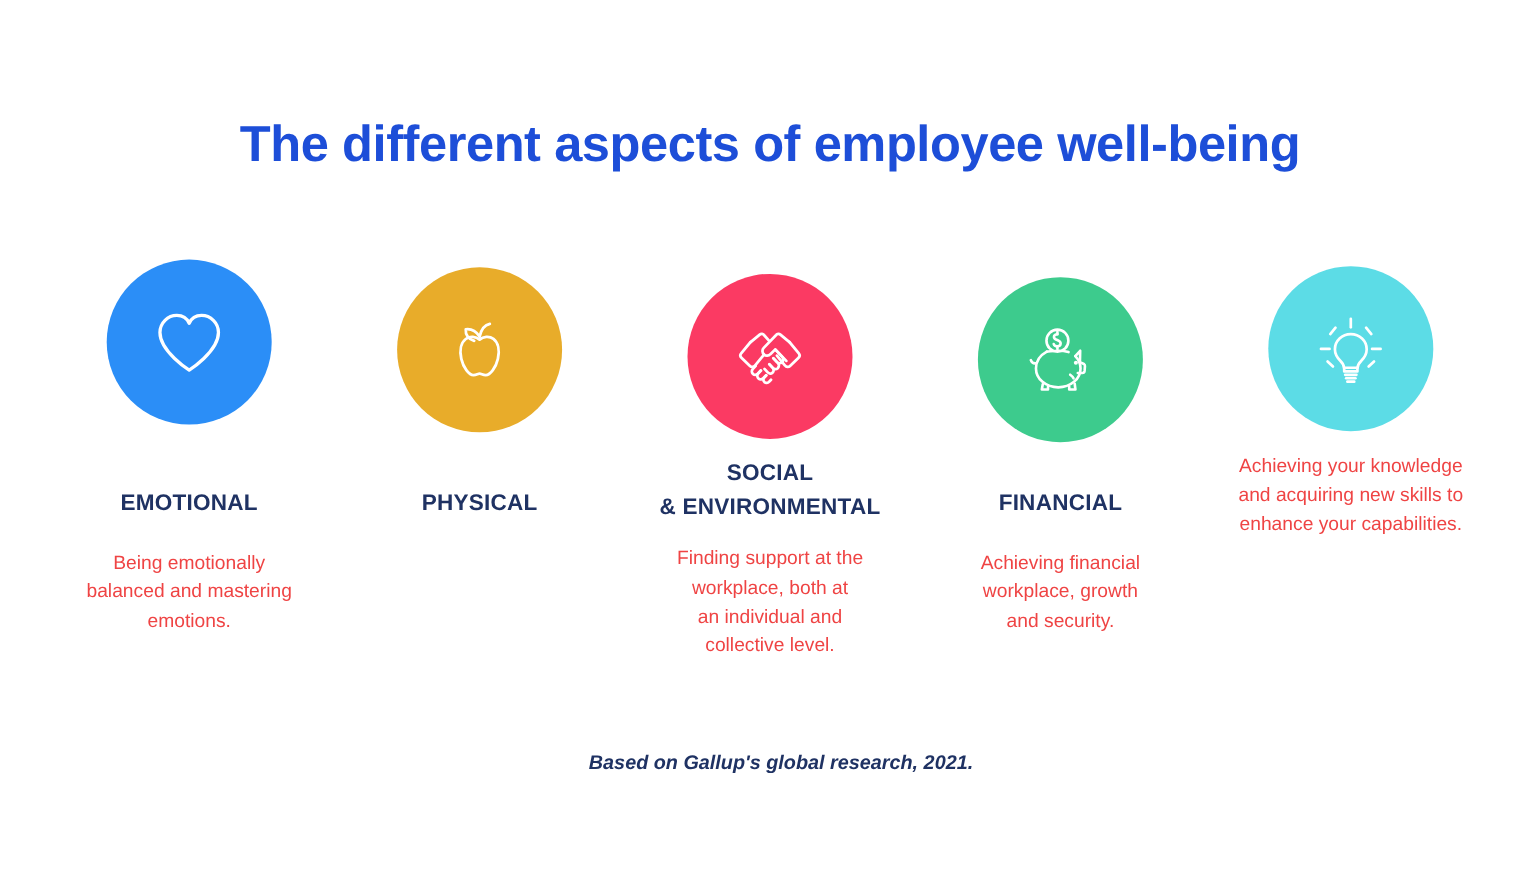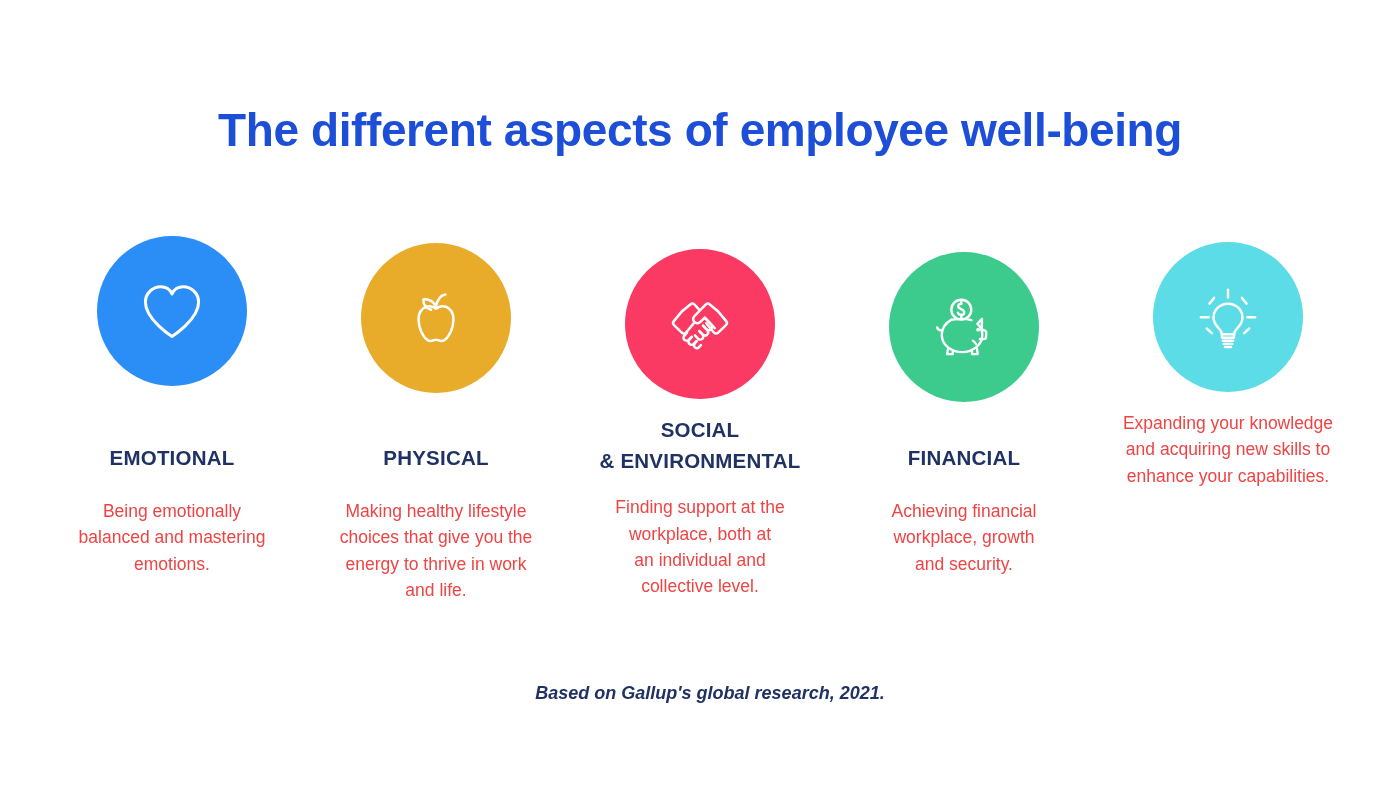--- a/index.html
+++ b/index.html
@@ -120,24 +120,20 @@
       <div class="circle" style="background:#e8ac2a; margin-top:7px;">
         <span>
           <svg width="70" height="70" viewBox="0 0 64 64" fill="none" stroke="#ffffff" stroke-width="2.3" stroke-linecap="round" stroke-linejoin="round">
             <path d="M32 21 C29 16.5 24.5 14.5 20.5 15 C20 19.5 23 23.5 27.5 24.5"></path>
             <path d="M32 21 C33.5 14.5 37 11.2 40.5 10.5"></path>
             <path d="M32 23.5 C29 21 24 20.3 20.5 23 C16.5 26 15.2 32.5 16.8 39.5 C18.4 46.5 23 53 27 53 C29.3 53 30.6 51.8 32 51.8 C33.4 51.8 34.7 53 37 53 C41 53 45.6 46.5 47.2 39.5 C48.8 32.5 47.5 26 43.5 23 C40 20.3 35 21 32 23.5 Z"></path>
           </svg>
         </span>
       </div>
       <div class="heading" style="margin-top:49px;">PHYSICAL</div>
-      <div class="desc" style="margin-top:25px;">Making healthy lifestyle
-choices that give you the
-energy to thrive in work
-and life.</div>
     </div>
 
     <div class="col">
       <div class="circle" style="background:#fb3a63; margin-top:13px;">
         <span>
           <svg width="82" height="82" viewBox="0 0 72 72" fill="none" stroke="#ffffff" stroke-width="2.2" stroke-linecap="round" stroke-linejoin="round">
             <path d="M20.5 24.5 L13 33.5 A2.6 2.6 0 0 0 13.2 37 L20 43.6 A2.6 2.6 0 0 0 24 43.3 L31.2 34.6"></path>
             <path d="M51.5 24.5 L59 33.5 A2.6 2.6 0 0 1 58.8 37 L52 43.6 A2.6 2.6 0 0 1 48 43.3 L41.5 35.4"></path>
             <path d="M20.8 24.4 L27.8 18.6 A2.4 2.4 0 0 1 31.2 18.9 L35 23.2"></path>
             <path d="M51.3 24.4 L44.3 18.6 A2.4 2.4 0 0 0 40.9 18.9 L31 29.2 A3.6 3.6 0 0 0 31.2 34.4 A3.6 3.6 0 0 0 36.3 34.2 L40.2 30.4 L49 39.6"></path>
@@ -194,21 +190,21 @@
             <path d="M36 11.5 L36 18.5"></path>
             <path d="M18.6 36.2 L11.6 36.2"></path>
             <path d="M60.4 36.2 L53.4 36.2"></path>
             <path d="M23.5 18.8 L19.2 24"></path>
             <path d="M48.5 18.8 L52.8 24"></path>
             <path d="M21.4 50.6 L17 46.4"></path>
             <path d="M50.6 50.6 L55 46.4"></path>
           </svg>
         </span>
       </div>
-      <div class="desc" style="margin-top:18px;">Expanding your knowledge
+      <div class="desc" style="margin-top:18px;">Achieving your knowledge
 and acquiring new skills to
 enhance your capabilities.</div>
     </div>
 
   </div>
 
   <div class="footer">Based on Gallup's global research, 2021.</div>
 
 </div>
 

